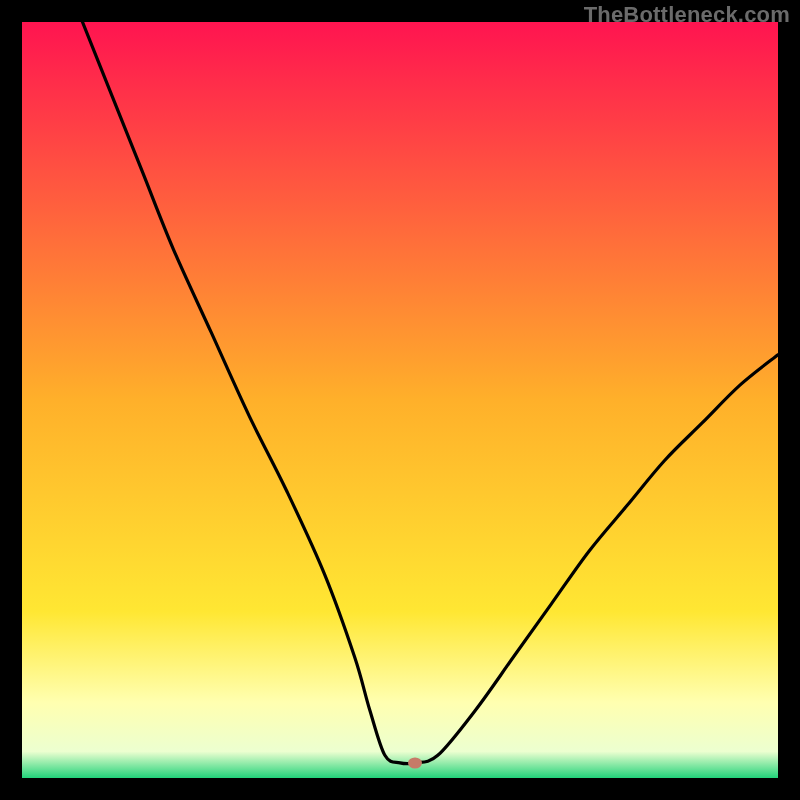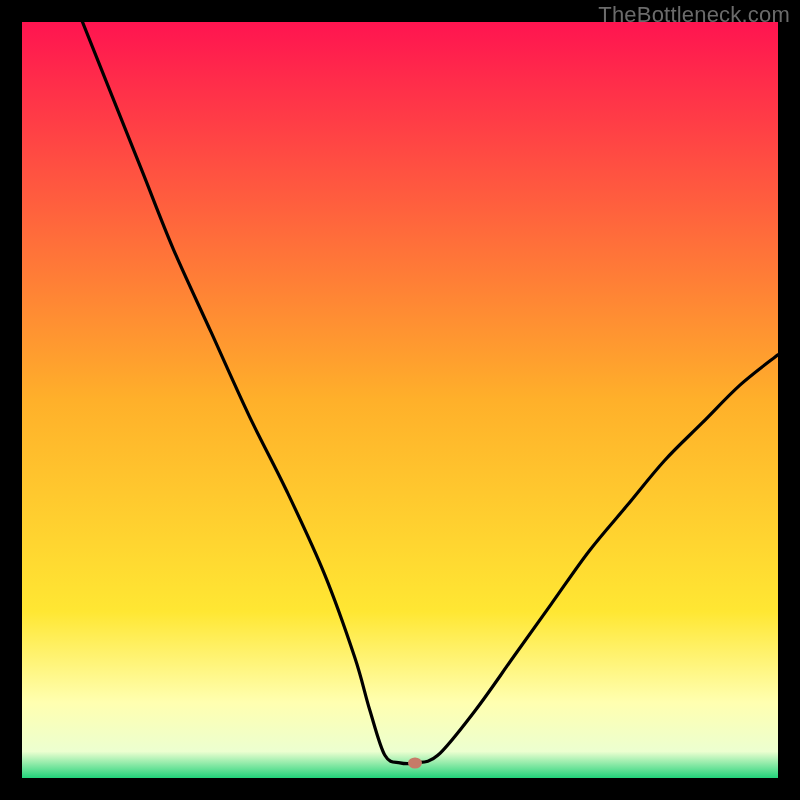--- a/index.html
+++ b/index.html
@@ -33,21 +33,21 @@
     top: 0;
     width: 100%;
     height: 100%;
   }
   .watermark {
     position: absolute;
     top: 2px;
     right: 10px;
     color: #6b6b6b;
     font-size: 22px;
-    font-weight: 400;
+    font-weight: 700;
     letter-spacing: 0.2px;
   }
   svg.curve {
     position: absolute;
     left: 0;
     top: 0;
     width: 100%;
     height: 100%;
   }
   .marker {

